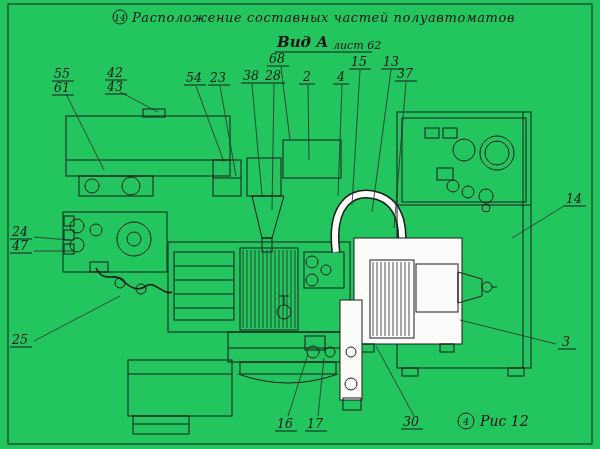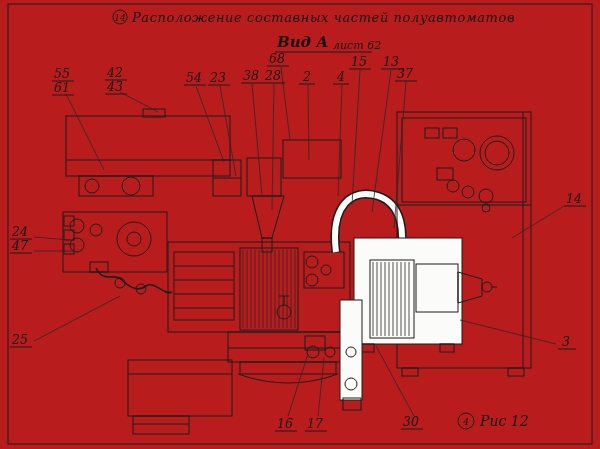--- a/index.html
+++ b/index.html
@@ -1,18 +1,18 @@
 <!DOCTYPE html>
 <html><head>
 <meta charset="utf-8">
 <style>
   html,body { margin:0; padding:0; background:#ffffff; }
   .canvas {
     width:600px; height:449px; position:relative;
-    background:#b91c1c; overflow:hidden;
+    background:#22c55e; overflow:hidden;
     font-family:"DejaVu Serif", serif;
   }
   svg { position:absolute; inset:0; }
   
   .s   { stroke:#1c1c1c; fill:none; stroke-width:1; }
   .sf  { stroke:#1c1c1c; fill:#fbfbf9; stroke-width:1; }
   .thk { stroke:#1c1c1c; fill:none; stroke-width:1.6; }
   .thin{ stroke:#2a2a2a; fill:none; stroke-width:0.8; }
   .u   { stroke:#1c1c1c; stroke-width:1; }
   .tube-outer { stroke:#1c1c1c; fill:none; stroke-width:9; }

